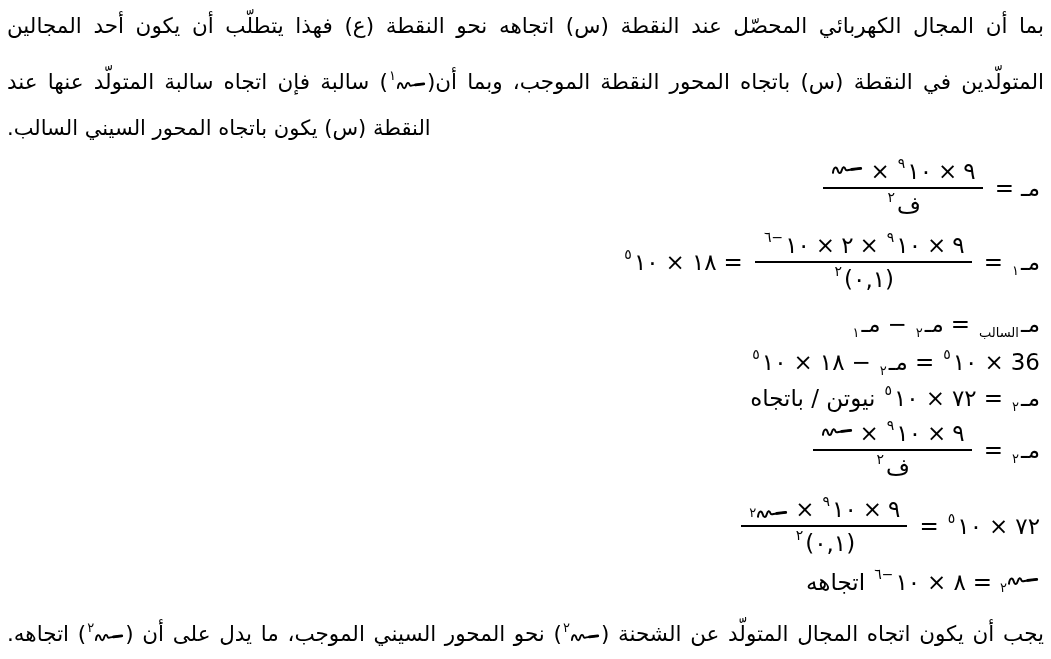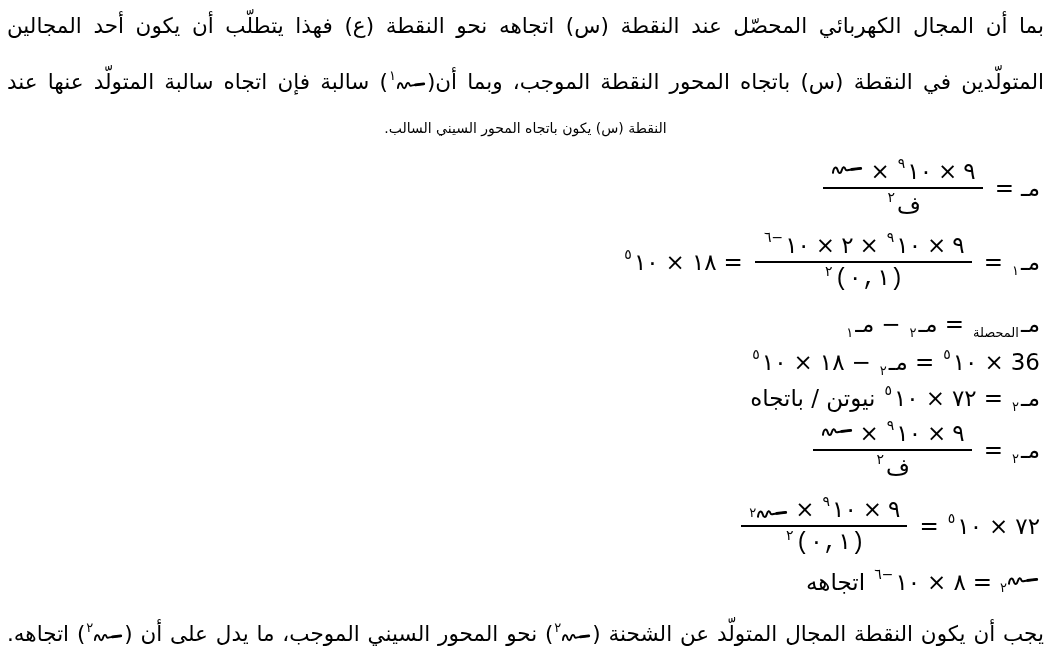--- a/index.html
+++ b/index.html
@@ -5,29 +5,29 @@
   html,body{margin:0;padding:0;}
   body{
     width:1051px;height:659px;overflow:hidden;
     background:#ffffff;color:#000000;
     font-family:"DejaVu Sans",sans-serif;
   }
   .page{direction:rtl;padding:3px 7px 0 7px;}
 
   
   .jline{font-size:21.5px;line-height:46px;text-align:justify;text-align-last:justify;}
-  .rline{font-size:14px;line-height:46px;text-align:center;}
+  .rline{font-size:21px;line-height:46px;text-align:left;}
 
   
   .eq{display:flex;direction:rtl;align-items:center;gap:7px;padding-right:4px;font-size:23px;}
   .t{white-space:pre;}
   .g{display:inline-flex;direction:rtl;align-items:center;}
   .sup{font-size:14px;position:relative;top:-8px;margin:0 2px;direction:rtl;unicode-bidi:bidi-override;}
   .sub{font-size:13px;position:relative;top:8px;margin:0 2px;}
-  .ltr{direction:ltr;unicode-bidi:isolate;font-family:Liberation Mono, monospace;}
+  .ltr{direction:ltr;unicode-bidi:isolate;}
 
   
   .frac{display:inline-flex;flex-direction:column;align-items:center;margin:0 5px;}
   .fnum,.fden{display:flex;direction:rtl;align-items:center;gap:6px;padding:1px 7px;line-height:30px;}
   .fden{border-top:2.2px solid #000;align-self:stretch;justify-content:center;}
 
   
   .qsym{display:inline-flex;direction:rtl;align-items:flex-end;vertical-align:-3px;margin:0 1px;}
   .qsvg{display:block;margin-bottom:3px;}
   .qsub{font-size:13px;position:relative;top:4px;}
@@ -126,21 +126,21 @@
     <span class="t">×</span>
     <span class="g">
         <span class="t">١٠</span>
         <span class="sup">٥</span>
       </span>
   </div>
 
   <div class="eq eq3">
     <span class="g">
         <span class="t">مـ</span>
-        <span class="sub">المحصلة</span>
+        <span class="sub">السالب</span>
       </span>
     <span class="t">=</span>
     <span class="g">
         <span class="t">مـ</span>
         <span class="sub">٢</span>
       </span>
     <span class="t">−</span>
     <span class="g">
         <span class="t">مـ</span>
         <span class="sub">١</span>
@@ -260,21 +260,21 @@
     <span class="t">٨</span>
     <span class="t">×</span>
     <span class="g">
         <span class="t">١٠</span>
         <span class="sup">−٦</span>
       </span>
     <span class="t">اتجاهه</span>
   </div>
 
   <div class="jline conclusion">
-    <span>يجب أن يكون النقطة المجال المتولّد عن الشحنة (</span><span class="qsym">
+    <span>يجب أن يكون اتجاه المجال المتولّد عن الشحنة (</span><span class="qsym">
         <svg class="qsvg" viewBox="0 0 34 16" width="30" height="14">
           <path d="M2 11.5 C2.8 4.8,5.9 4.2,7.1 8.8 C8.1 12.6,10.3 12.8,11.4 8.7 C12.4 4.9,14.3 4.5,15.3 7.6 C15.9 9.3,17.2 9,18.6 8.5 L31.5 6.8" fill="none" stroke="#000" stroke-width="2.1" stroke-linecap="round"></path>
           <path d="M22 7.9 L31.6 6.8" fill="none" stroke="#000" stroke-width="3.1" stroke-linecap="round"></path>
         </svg>
         <span class="qsub">٢</span>
       </span><span>) نحو المحور السيني الموجب، ما يدل على أن (</span><span class="qsym">
         <svg class="qsvg" viewBox="0 0 34 16" width="30" height="14">
           <path d="M2 11.5 C2.8 4.8,5.9 4.2,7.1 8.8 C8.1 12.6,10.3 12.8,11.4 8.7 C12.4 4.9,14.3 4.5,15.3 7.6 C15.9 9.3,17.2 9,18.6 8.5 L31.5 6.8" fill="none" stroke="#000" stroke-width="2.1" stroke-linecap="round"></path>
           <path d="M22 7.9 L31.6 6.8" fill="none" stroke="#000" stroke-width="3.1" stroke-linecap="round"></path>
         </svg>

